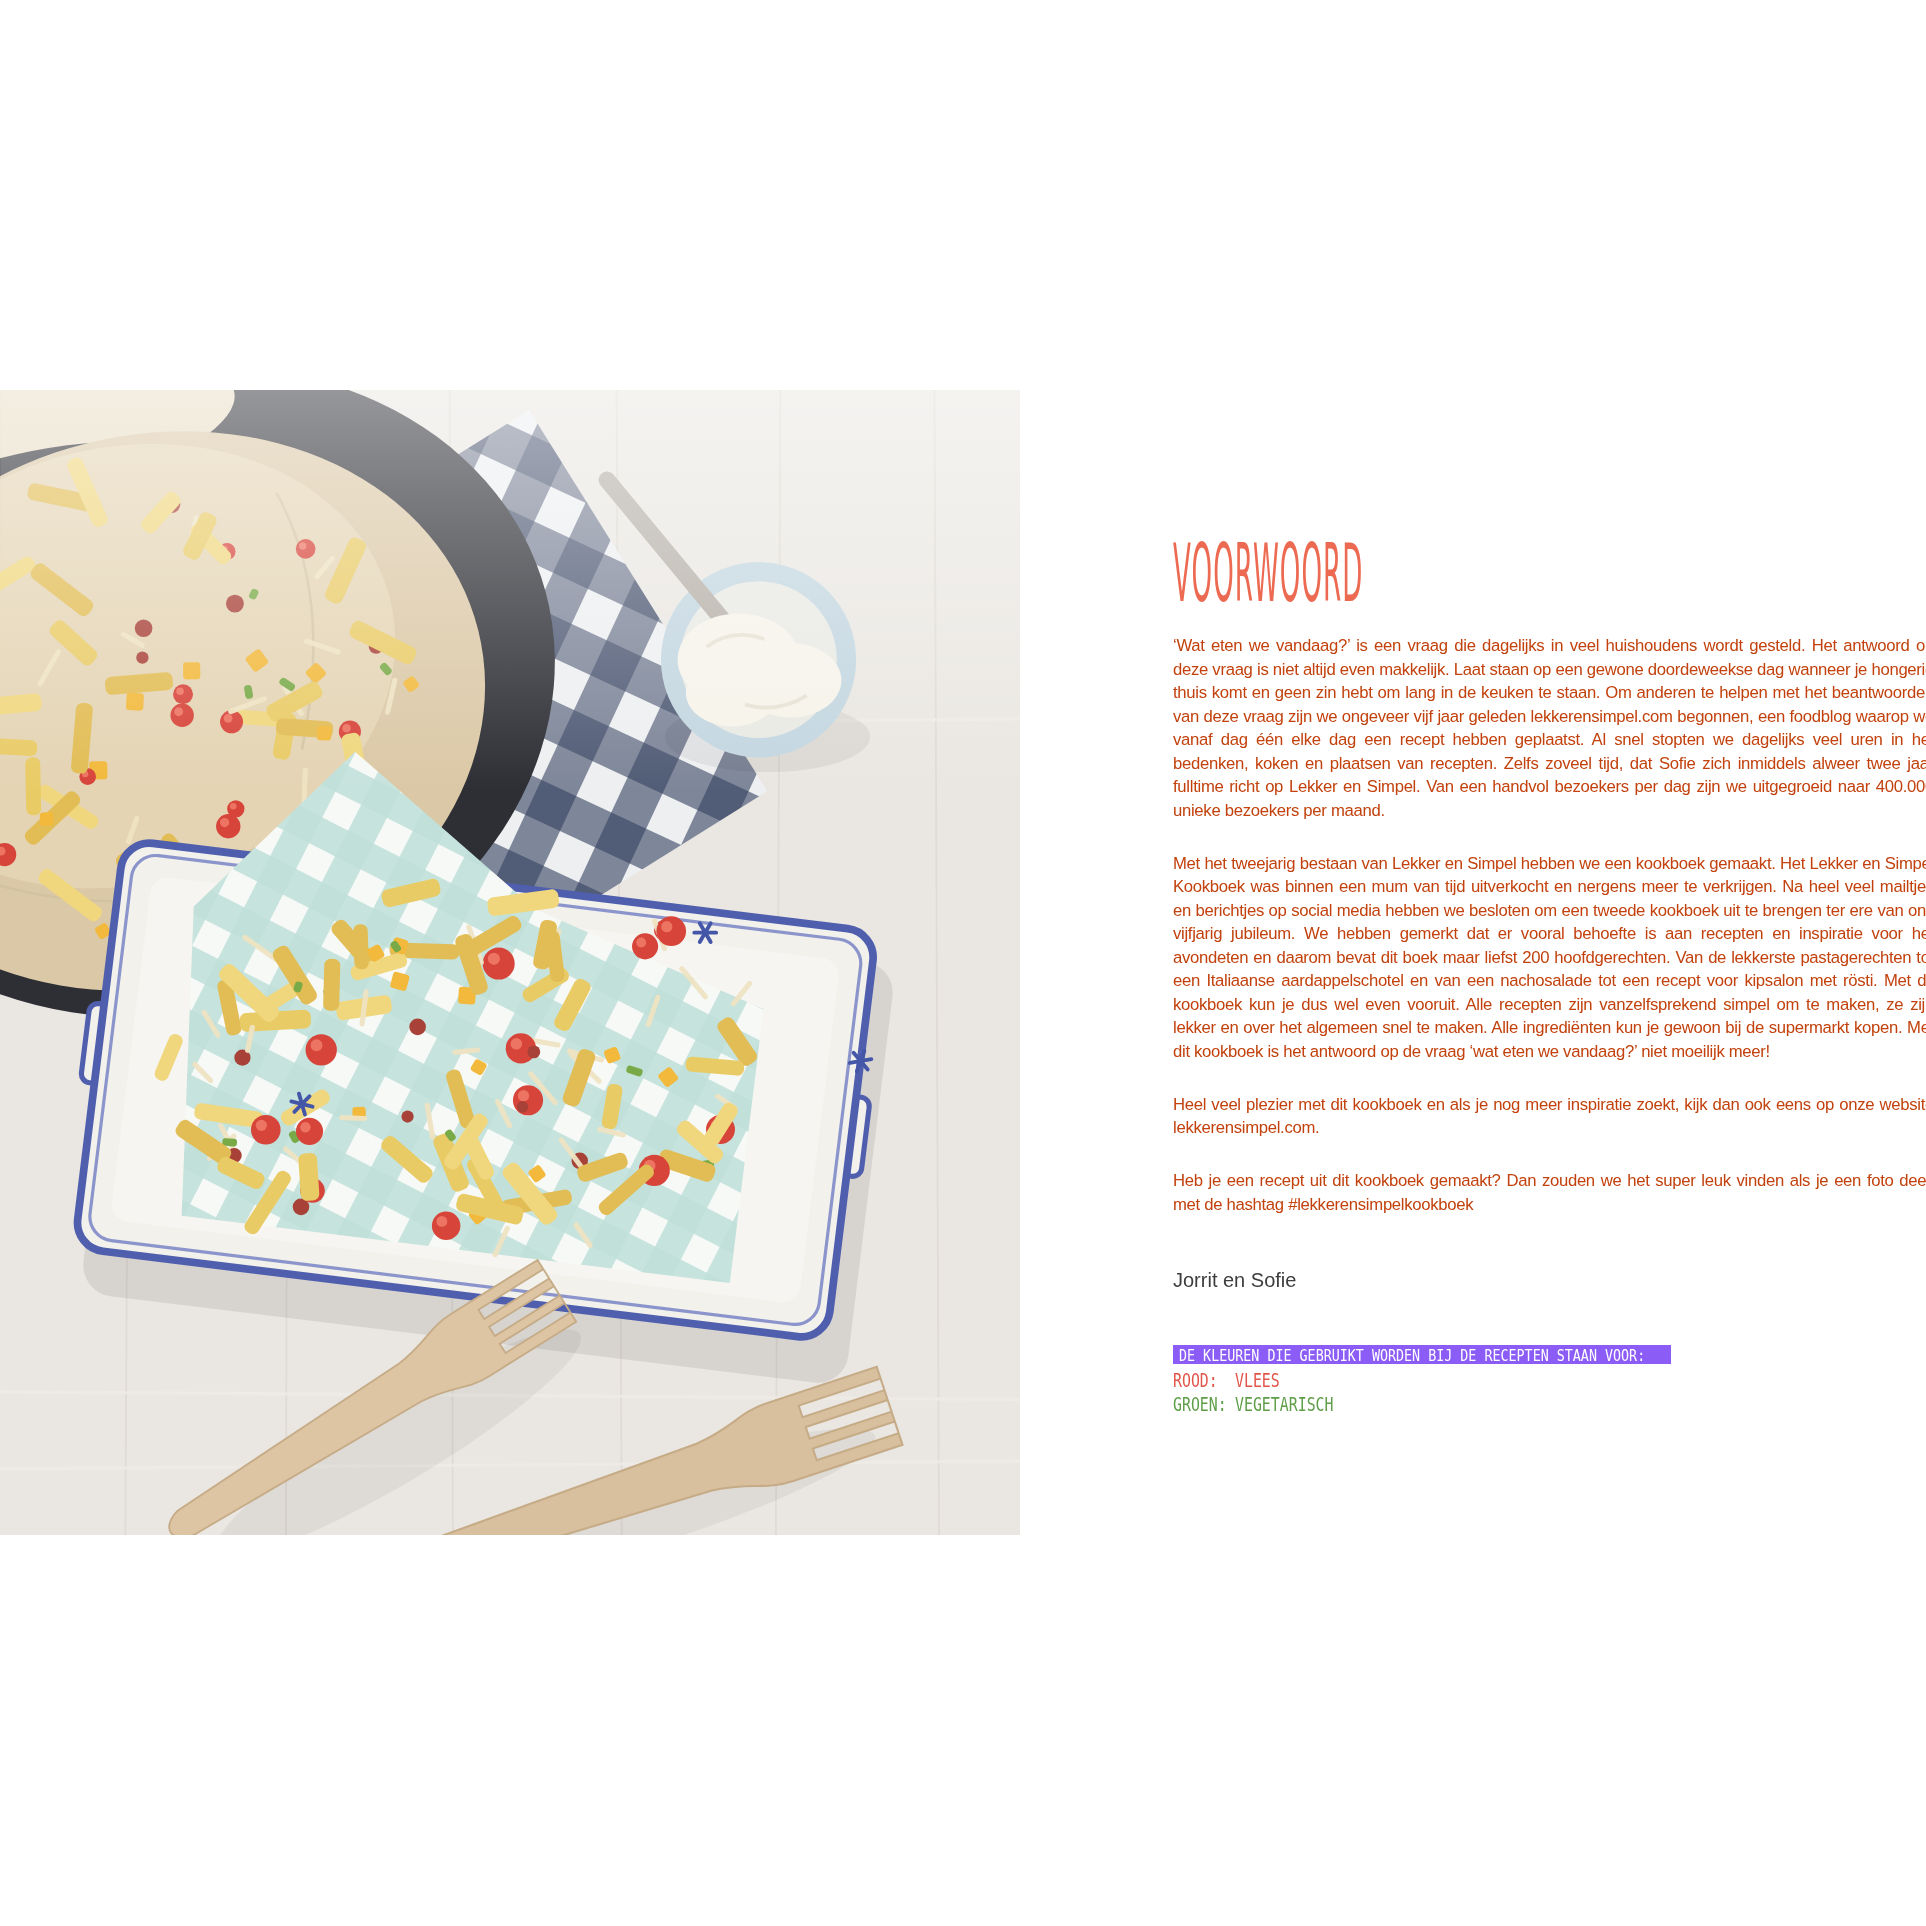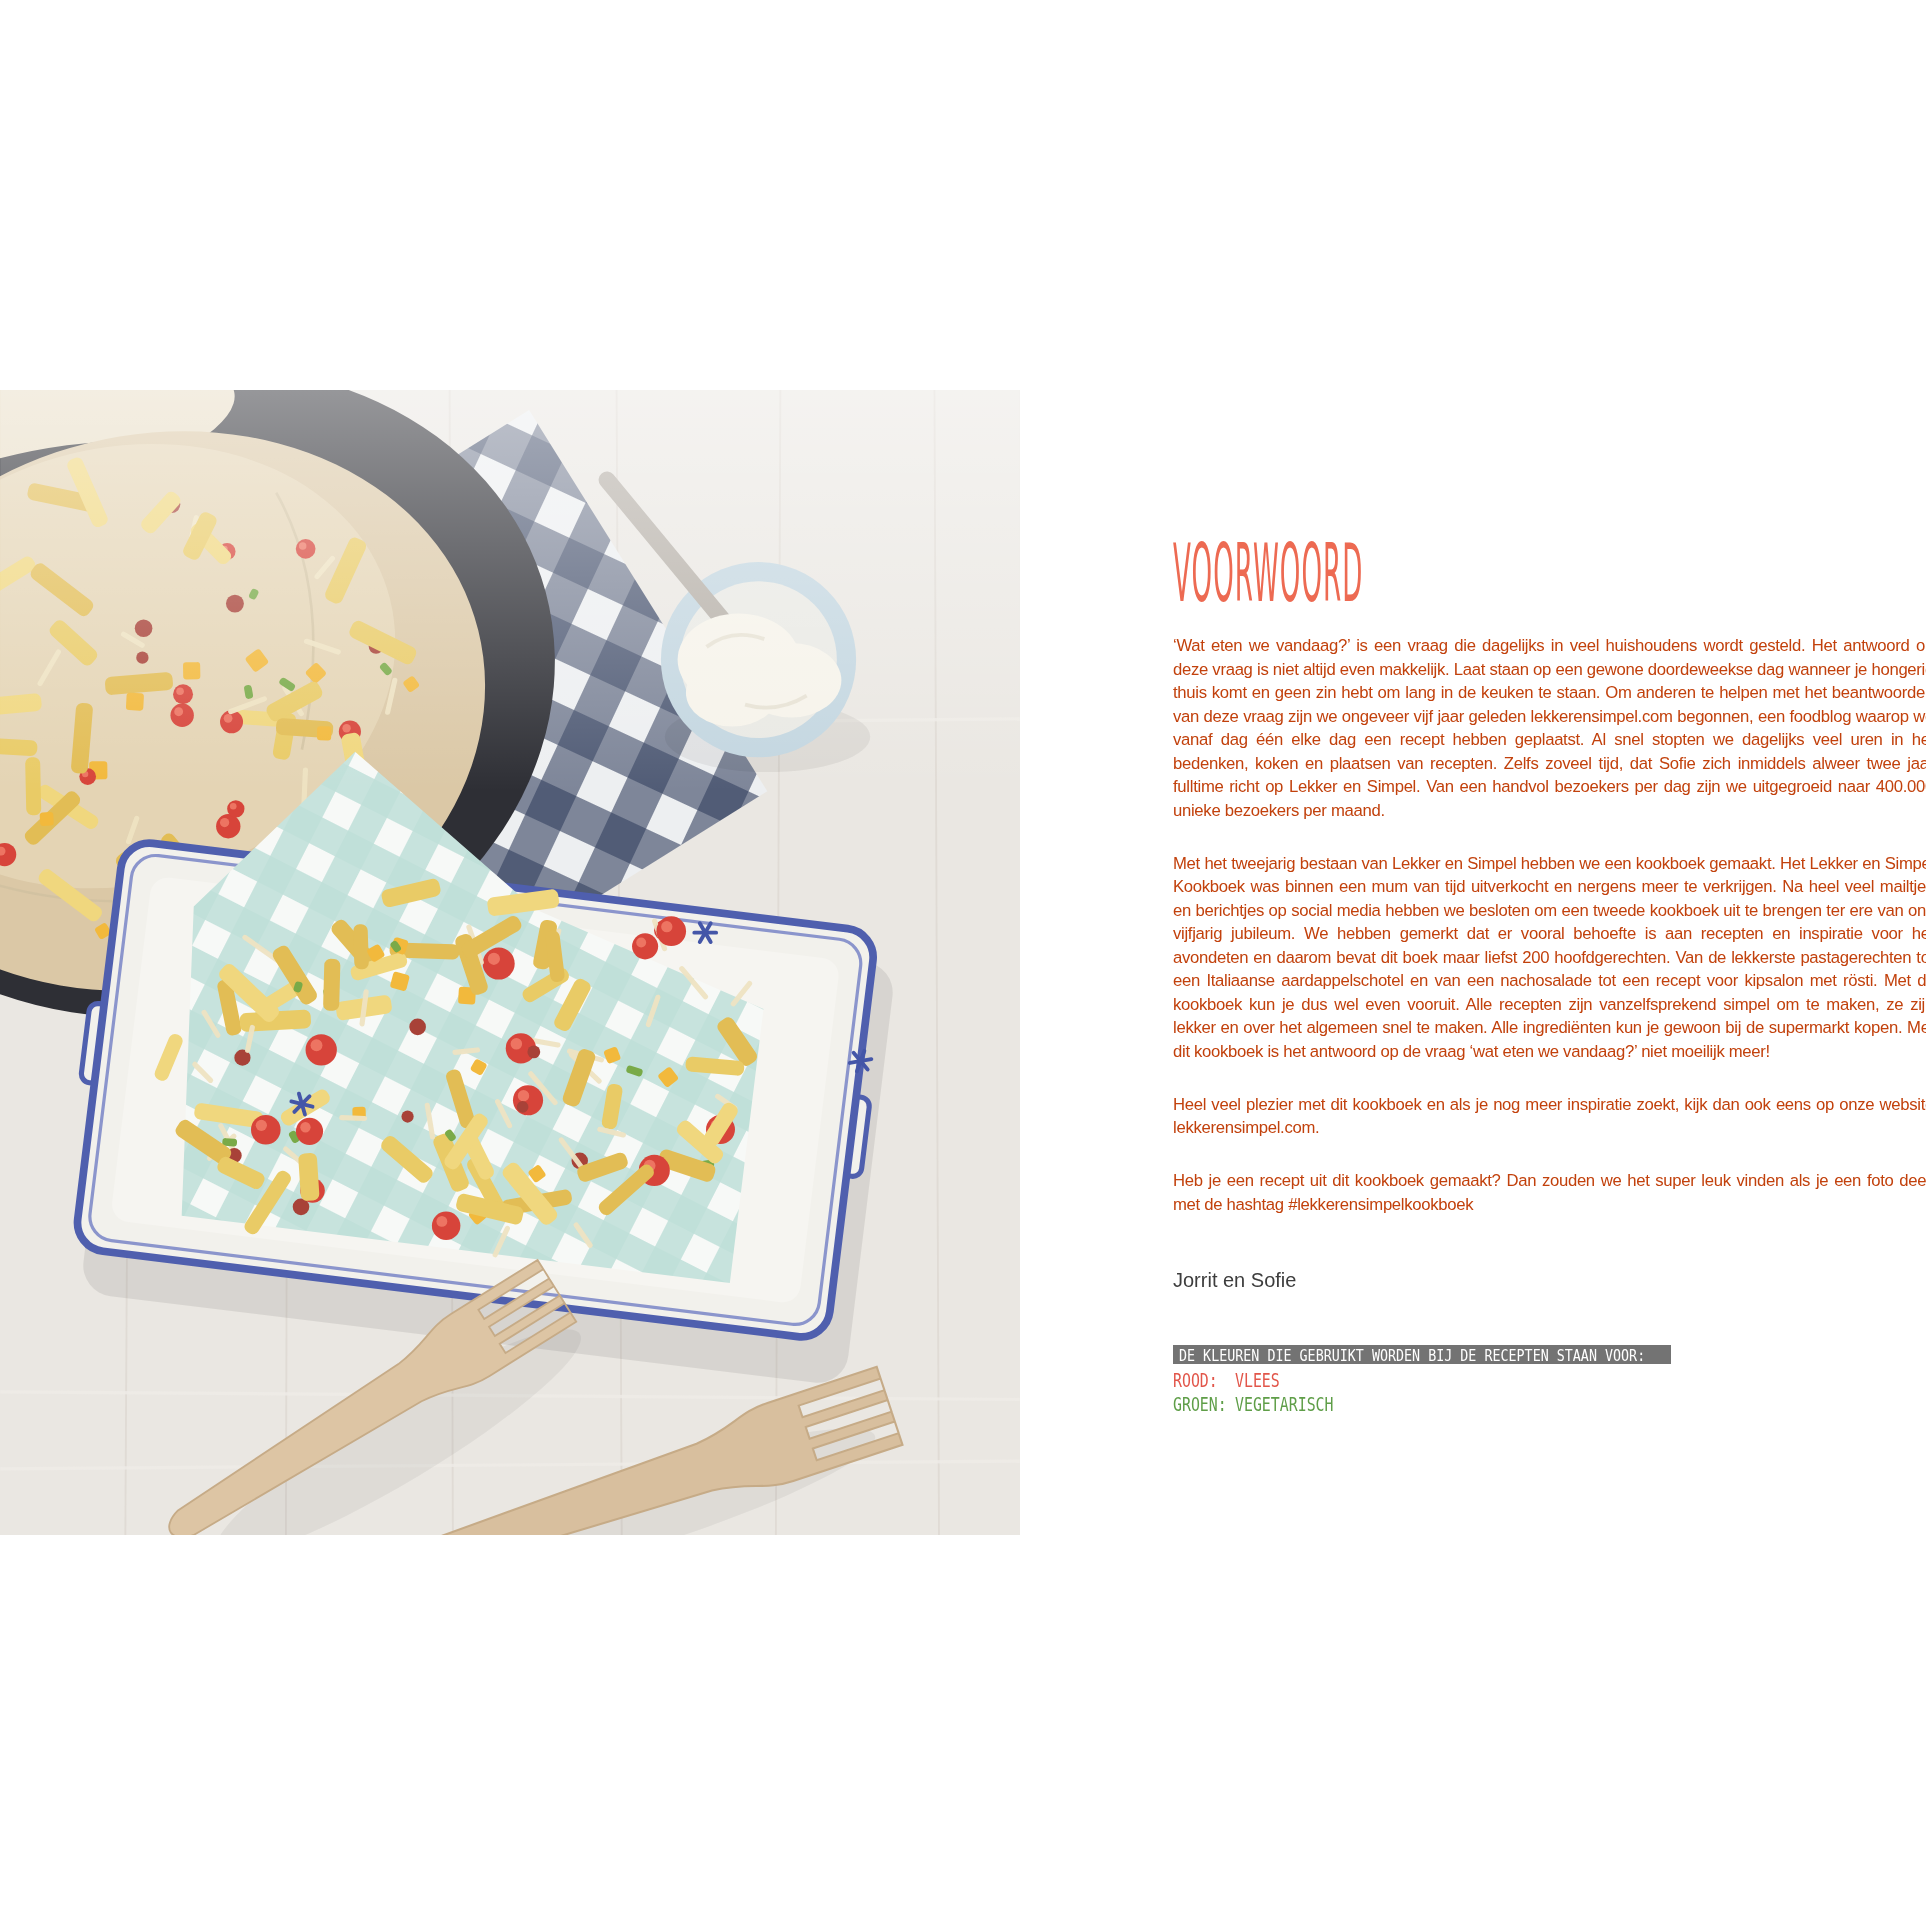--- a/index.html
+++ b/index.html
@@ -390,21 +390,21 @@
   <div class="paragraphs">
     <p>‘Wat eten we vandaag?’ is een vraag die dagelijks in veel huishoudens wordt gesteld. Het antwoord op deze vraag is niet altijd even makkelijk. Laat staan op een gewone doordeweekse dag wanneer je hongerig thuis komt en geen zin hebt om lang in de keuken te staan. Om anderen te helpen met het beantwoorden van deze vraag zijn we ongeveer vijf jaar geleden lekkerensimpel.com begonnen, een foodblog waarop we vanaf dag één elke dag een recept hebben geplaatst. Al snel stopten we dagelijks veel uren in het bedenken, koken en plaatsen van recepten. Zelfs zoveel tijd, dat Sofie zich inmiddels alweer twee jaar fulltime richt op Lekker en Simpel. Van een handvol bezoekers per dag zijn we uitgegroeid naar 400.000 unieke bezoekers per maand.</p>
     <p>Met het tweejarig bestaan van Lekker en Simpel hebben we een kookboek gemaakt. Het Lekker en Simpel Kookboek was binnen een mum van tijd uitverkocht en nergens meer te verkrijgen. Na heel veel mailtjes en berichtjes op social media hebben we besloten om een tweede kookboek uit te brengen ter ere van ons vijfjarig jubileum. We hebben gemerkt dat er vooral behoefte is aan recepten en inspiratie voor het avondeten en daarom bevat dit boek maar liefst 200 hoofdgerechten. Van de lekkerste pastagerechten tot een Italiaanse aardappelschotel en van een nachosalade tot een recept voor kipsalon met rösti. Met dit kookboek kun je dus wel even vooruit. Alle recepten zijn vanzelfsprekend simpel om te maken, ze zijn lekker en over het algemeen snel te maken. Alle ingrediënten kun je gewoon bij de supermarkt kopen. Met dit kookboek is het antwoord op de vraag ‘wat eten we vandaag?’ niet moeilijk meer!</p>
     <p>Heel veel plezier met dit kookboek en als je nog meer inspiratie zoekt, kijk dan ook eens op onze website lekkerensimpel.com.</p>
     <p>Heb je een recept uit dit kookboek gemaakt? Dan zouden we het super leuk vinden als je een foto deelt met de hashtag #lekkerensimpelkookboek</p>
   </div>
 
   <div class="signature">Jorrit en Sofie</div>
 
   <div class="legend">
-    <div class="legend-bar" style="background: #737373;">
+    <div class="legend-bar" style="background: #8b5cf6;">
       <span class="mono" style="color: rgb(255, 255, 255);">DE KLEUREN DIE GEBRUIKT WORDEN BIJ DE RECEPTEN STAAN VOOR:</span>
     </div>
     <div class="legend-row">
       <span class="lab"><span class="mono legend-c0-label" style="color: rgb(226, 86, 74);">ROOD:</span></span>
       <span class="val"><span class="mono legend-c0-value" style="color: rgb(226, 86, 74);">VLEES</span></span>
     </div>
     <div class="legend-row">
       <span class="lab"><span class="mono legend-c3-label" style="color: rgb(95, 158, 72);">GROEN:</span></span>
       <span class="val"><span class="mono legend-c3-value" style="color: rgb(95, 158, 72);">VEGETARISCH</span></span>
     </div>

